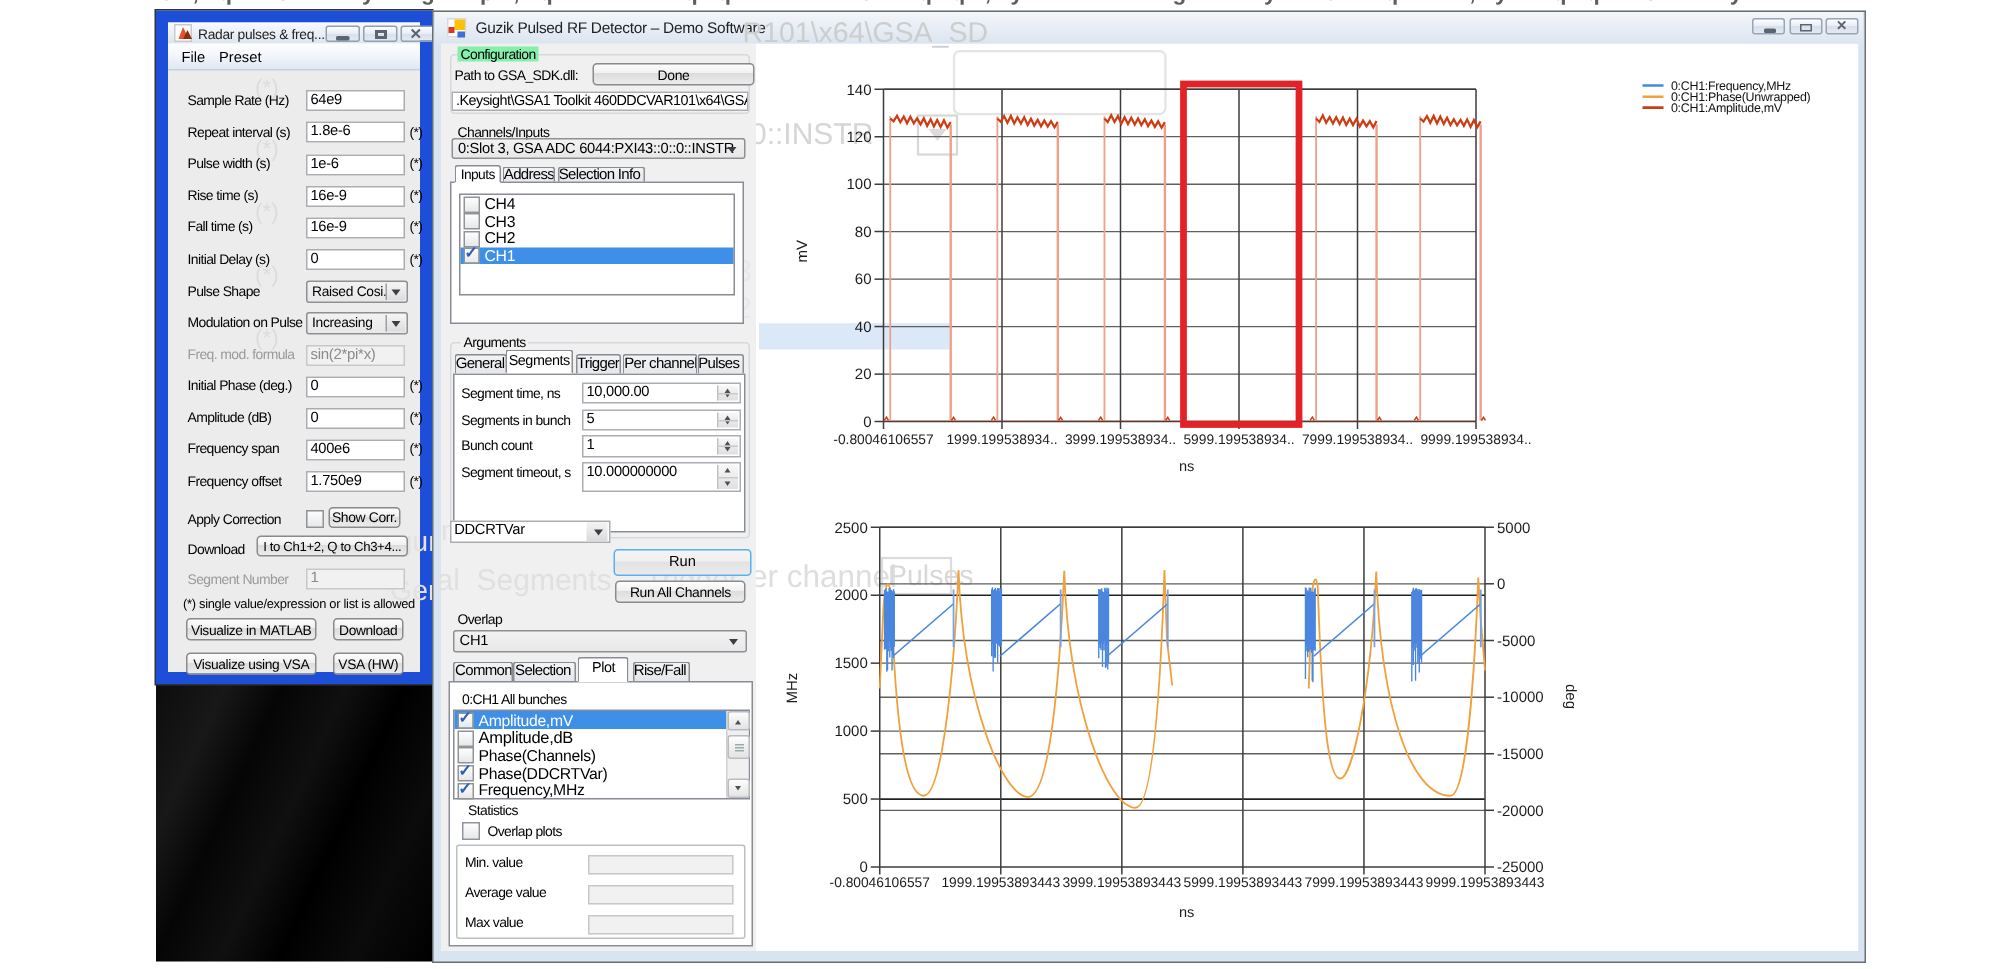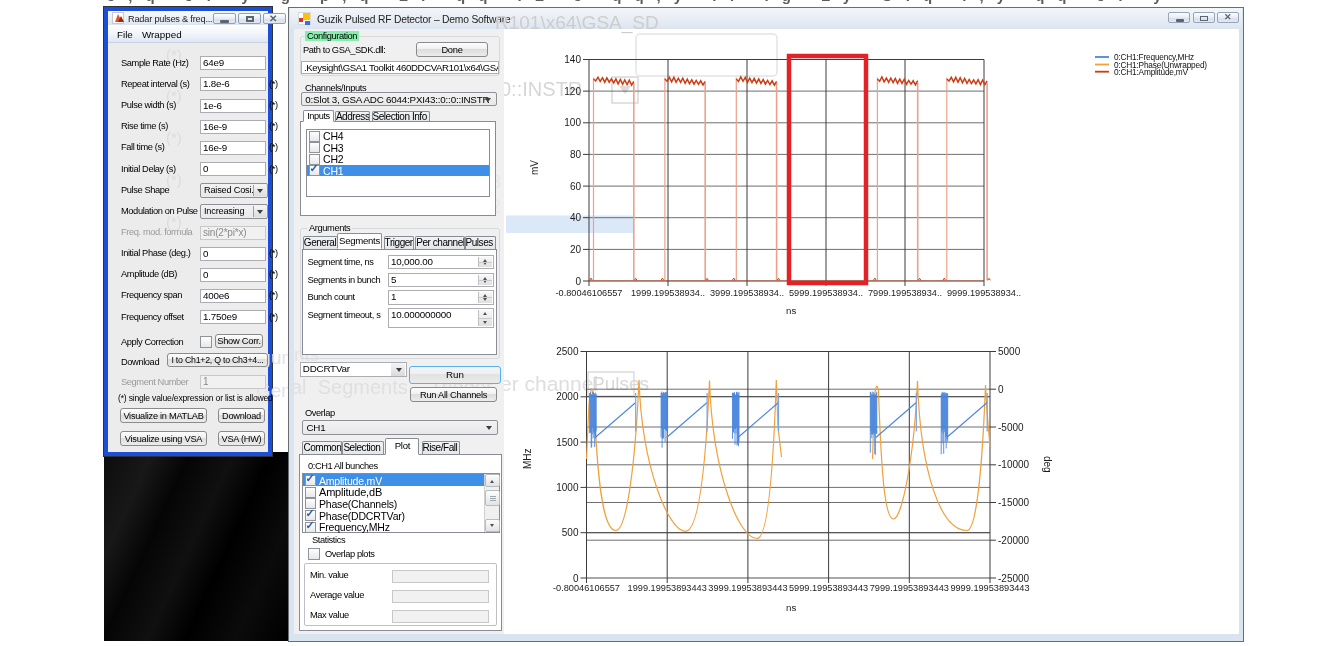--- a/index.html
+++ b/index.html
@@ -35,39 +35,39 @@
  border-right:2.8px solid transparent;border-bottom:3px solid #4b5157}
 .dnt{position:absolute;left:4px;bottom:2px;width:0;height:0;border-left:2.8px solid transparent;
  border-right:2.8px solid transparent;border-top:3px solid #4b5157}
 </style></head>
 <body>
 
 <div class="abs" style="left:104px;top:452px;width:184px;height:189px;background:linear-gradient(115deg,#0c0c0c 0%,#181818 18%,#050505 32%,#101010 48%,#000 62%,#0b0b0b 80%,#000 100%)"></div>
 <div class="abs" style="left:107px;top:0;width:1060px;height:6px;overflow:hidden">
     <div class="abs" style="left:0;top:-13.5px;font-size:15px;font-weight:bold;color:#5d5d5d;letter-spacing:13px;white-space:nowrap">J,q J: y-g p,q L! qq IL J qq,y I! .g Ly O.q I,y qq J! y.g aq p.y qI Jy qy L.q au qy</div>
   </div>
-<div class="abs" style="left:104px;top:7px;width:168px;height:449px;background:#ececec;border:4px solid #1d4ed8;outline:1px solid #2f3338;z-index:2">
+<div class="abs" style="left:104px;top:7px;width:184px;height:449px;background:#ececec;border:8px solid #1d4ed8;outline:1px solid #2f3338;z-index:2">
 <div class="abs" style="left:0;top:0;right:0;height:14px;background:linear-gradient(#f8fafc,#e9eef5 60%,#dde5f0)"></div>
 <div class="abs" style="left:4px;top:1px;width:12px;height:12px;background:#fff;border:1px solid #c9c9c9">
       <div class="abs" style="left:2px;top:1px;width:0;height:0;border-left:3px solid transparent;border-right:4px solid transparent;border-bottom:8px solid #e4502a"></div>
       <div class="abs" style="left:5px;top:3px;width:0;height:0;border-left:3px solid transparent;border-right:3px solid transparent;border-bottom:6px solid #8c2d0f"></div>
     </div>
 <div class="abs" style="left:20px;top:3px;font-size:9.2px;letter-spacing:-0.2px;color:#222">Radar pulses &amp; freq...</div>
 <div class="abs" style="left:105px;top:1.5px;width:23px;height:11px;border:1px solid #8fa0b4;border-radius:2px;background:linear-gradient(#fcfdfe,#e8edf4 50%,#d7dfeb 51%,#e3e9f2)">
 <div class="abs" style="left:6px;top:6px;width:9px;height:3px;background:#5a6573;border-radius:1px"></div>
 </div>
 <div class="abs" style="left:130px;top:1.5px;width:23px;height:11px;border:1px solid #8fa0b4;border-radius:2px;background:linear-gradient(#fcfdfe,#e8edf4 50%,#d7dfeb 51%,#e3e9f2)">
 <div class="abs" style="left:6.5px;top:2px;width:8px;height:6px;border:2px solid #5a6573"></div>
 </div>
 <div class="abs" style="left:155px;top:1.5px;width:23px;height:11px;border:1px solid #8fa0b4;border-radius:2px;background:linear-gradient(#fcfdfe,#e8edf4 50%,#d7dfeb 51%,#e3e9f2)">
 <div class="abs" style="left:5px;top:-1px;font-size:10px;font-weight:bold;color:#5a6573">✕</div>
 </div>
 <div class="abs" style="left:0;top:14px;right:0;height:18px;background:linear-gradient(#fefefe,#f0f4fa 55%,#dfe7f3);border-bottom:1px solid #c8d1de"></div>
 <div class="abs" style="left:9px;top:18px;font-size:9.8px">File</div>
-<div class="abs" style="left:34px;top:18px;font-size:9.8px">Wrapped</div>
+<div class="abs" style="left:34px;top:18px;font-size:9.8px">Preset</div>
 <div class="ghost" style="left:58px;top:35px;font-size:15px;color:#dcdcdc">(*)</div>
 <div class="ghost" style="left:58px;top:76px;font-size:15px;color:#dcdcdc">(*)</div>
 <div class="ghost" style="left:58px;top:118px;font-size:15px;color:#dcdcdc">(*)</div>
 <div class="ghost" style="left:58px;top:160px;font-size:15px;color:#dcdcdc">(*)</div>
 <div class="ghost" style="left:58px;top:202px;font-size:15px;color:#dcdcdc">(*)</div>
 <div class="ghost" style="left:146px;top:336px;font-size:19px">rgumen</div>
 <div class="ghost" style="left:148px;top:369px;font-size:19px">Gener</div>
 <div class="lbl" style="left:13px;top:46.8px;color:#000">Sample Rate (Hz)</div>
 <div class="tb" style="left:92px;top:45.3px;width:66px;height:14px">64e9</div>
 <div class="lbl" style="left:13px;top:67.9px;color:#000">Repeat interval (s)</div>
@@ -135,21 +135,21 @@
 </div>
 <div class="abs" style="left:5px;top:21px;width:210px;height:605px;background:#f0f0f0"></div>
 <div class="abs" style="left:206px;top:4px;font-size:19px;color:#cdcdcd;white-space:nowrap;z-index:3">R101\x64\GSA_SD</div>
 <div class="ghost" style="left:5px;top:336px;font-size:19px">nts</div>
 <div class="ghost" style="left:2px;top:368px;font-size:20px;color:#e0e0e0">al&nbsp;&nbsp;Segments&nbsp;&nbsp;&nbsp;&nbsp;Trigger&nbsp;&nbsp;&nbsp;Pe</div>
 <div class="ghost" style="left:201px;top:162px;font-size:20px;color:#e8e8e8">3</div>
 <div class="ghost" style="left:201px;top:187px;font-size:20px;color:#e8e8e8">2</div>
 <div class="grp" style="left:11.4px;top:28.3px;width:199.5px;height:39.5px"></div>
 <div class="lbl" style="left:16px;top:22.5px;background:#86efac;padding:0 2px">Configuration</div>
 <div class="lbl" style="left:14px;top:37px">Path to GSA_SDK.dll:</div>
-<div class="mbtn" style="left:127px;top:34.3px;width:72px;height:15px;line-height:14px">Done</div>
+<div class="mbtn" style="left:106px;top:34.3px;width:108px;height:15px;line-height:14px">Done</div>
 <div class="tb" style="left:12px;top:52.6px;width:198px;height:13.5px;font-size:9.6px;letter-spacing:-0.35px">.Keysight\GSA1 Toolkit 460DDCVAR101\x64\GSA_SD</div>
 <div class="lbl" style="left:16px;top:74.5px">Channels/Inputs</div>
 <div class="combo" style="left:12.3px;top:83.9px;width:196px;height:14px;font-size:9.8px">0:Slot 3, GSA ADC 6044:PXI43::0::0::INSTR<div class="carr" style="right:5px;top:5px"></div></div>
 <div class="tabon" style="left:14px;top:102px;width:31px;height:11.5px;z-index:3">Inputs</div>
 <div class="tab" style="left:45.9px;top:103px;width:35px;height:10.5px;line-height:10px">Address</div>
 <div class="tab" style="left:82.5px;top:103px;width:58px;height:10.5px;line-height:10px">Selection Info</div>
 <div class="abs" style="left:11px;top:112.5px;width:196.2px;height:95px;background:#fff;border:1px solid #898c95"></div>
 <div class="abs" style="left:17.1px;top:121.1px;width:184px;height:68.4px;background:#fff;border:1px solid #898c95"></div>
 <div class="cb" style="left:19.5px;top:122.7px;width:11px;height:11px"></div>
 <div class="abs" style="left:34px;top:122.2px;font-size:10.5px;letter-spacing:-0.2px;color:#000">CH4</div>
@@ -186,21 +186,21 @@
         <div class="upt"></div>
         <div class="dnt"></div>
         <div class="abs" style="left:0;right:0;top:50%;height:1px;background:#c9c9c9"></div>
       </div></div>
 <div class="lbl" style="left:18.5px;top:301.8px">Segment timeout, s</div>
 <div class="tb" style="left:99px;top:299.8px;width:106px;height:20px">10.000000000<div class="spin">
         <div class="upt"></div>
         <div class="dnt"></div>
         <div class="abs" style="left:0;right:0;top:50%;height:1px;background:#c9c9c9"></div>
       </div></div>
-<div class="tb" style="left:10.8px;top:354px;width:107.4px;height:14.5px">DDCRTVar<div class="abs" style="right:1px;top:0px;width:14px;height:12.5px;background:linear-gradient(#f4f4f4,#dadada)"></div><div class="carr" style="right:4px;top:5px"></div></div>
+<div class="tb" style="left:10.8px;top:339px;width:107.4px;height:14.5px">DDCRTVar<div class="abs" style="right:1px;top:0px;width:14px;height:12.5px;background:linear-gradient(#f4f4f4,#dadada)"></div><div class="carr" style="right:4px;top:5px"></div></div>
 <div class="abs" style="left:120.1px;top:357.6px;width:91.7px;height:18.5px;border:1.5px solid #58b0f0;border-radius:3px;background:linear-gradient(#f4f4f4,#efefef 45%,#e2e2e2 46%,#eaeaea);font-size:9.8px;text-align:center;padding-top:2px">Run</div>
 <div class="mbtn" style="left:121.1px;top:379.2px;width:87px;height:15px;line-height:14px">Run All Channels</div>
 <div class="lbl" style="left:16px;top:399.8px">Overlap</div>
 <div class="combo" style="left:13.4px;top:412px;width:196px;height:14.5px">CH1<div class="carr" style="right:5px;top:5px"></div></div>
 <div class="abs" style="left:9.6px;top:446.3px;width:203.7px;height:177px;background:#fff;border:1px solid #898c95"></div>
 <div class="tab" style="left:13.4px;top:432.6px;width:39.5px;height:13.2px">Common</div>
 <div class="tab" style="left:53.4px;top:432.6px;width:41.9px;height:13.2px">Selection</div>
 <div class="abs" style="left:96.4px;top:429.6px;width:34px;height:17px;background:#fff;border:1px solid #898c95;border-bottom:1px solid #fff;border-radius:2px 2px 0 0;font-size:9.6px;letter-spacing:-0.3px;text-align:center;z-index:3;padding-top:1px">Plot</div>
 <div class="tab" style="left:132.5px;top:432.6px;width:38px;height:13.2px">Rise/Fall</div>
 <div class="lbl" style="left:19px;top:452.5px">0:CH1 All bunches</div>

